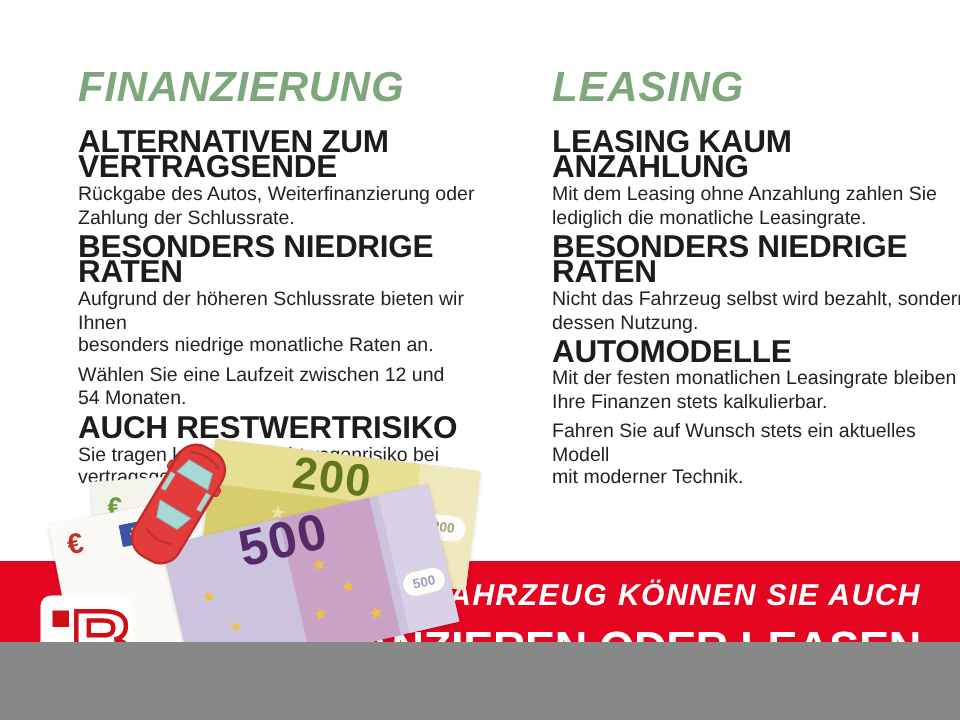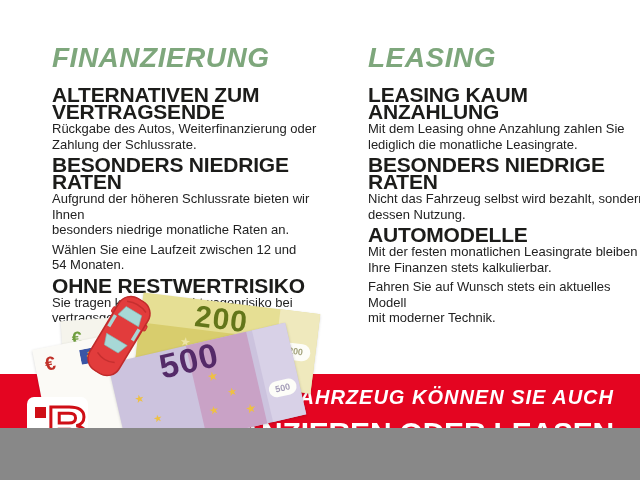--- a/index.html
+++ b/index.html
@@ -78,21 +78,21 @@
     <div class="sec">
       <p class="sec-title">BESONDERS NIEDRIGE RATEN</p>
       <p class="sec-body">Aufgrund der höheren Schlussrate bieten wir Ihnen
 besonders niedrige monatliche Raten an.</p>
     </div>
     <div class="sec">
       <p class="sec-body">Wählen Sie eine Laufzeit zwischen 12 und
 54 Monaten.</p>
     </div>
     <div class="sec">
-      <p class="sec-title">OHNE RESTWERTRISIKO</p>
+      <p class="sec-title">AUCH RESTWERTRISIKO</p>
       <p class="sec-body">Sie tragen kein Gebrauchtwagenrisiko bei
 vertragsgemäßer Rückgabe.</p>
     </div>
   </div>
 
   <div class="col col-right">
     <h1 class="col-heading">LEASING</h1>
     <div class="sec">
       <p class="sec-title">LEASING KAUM ANZAHLUNG</p>
       <p class="sec-body">Mit dem Leasing ohne Anzahlung zahlen Sie

